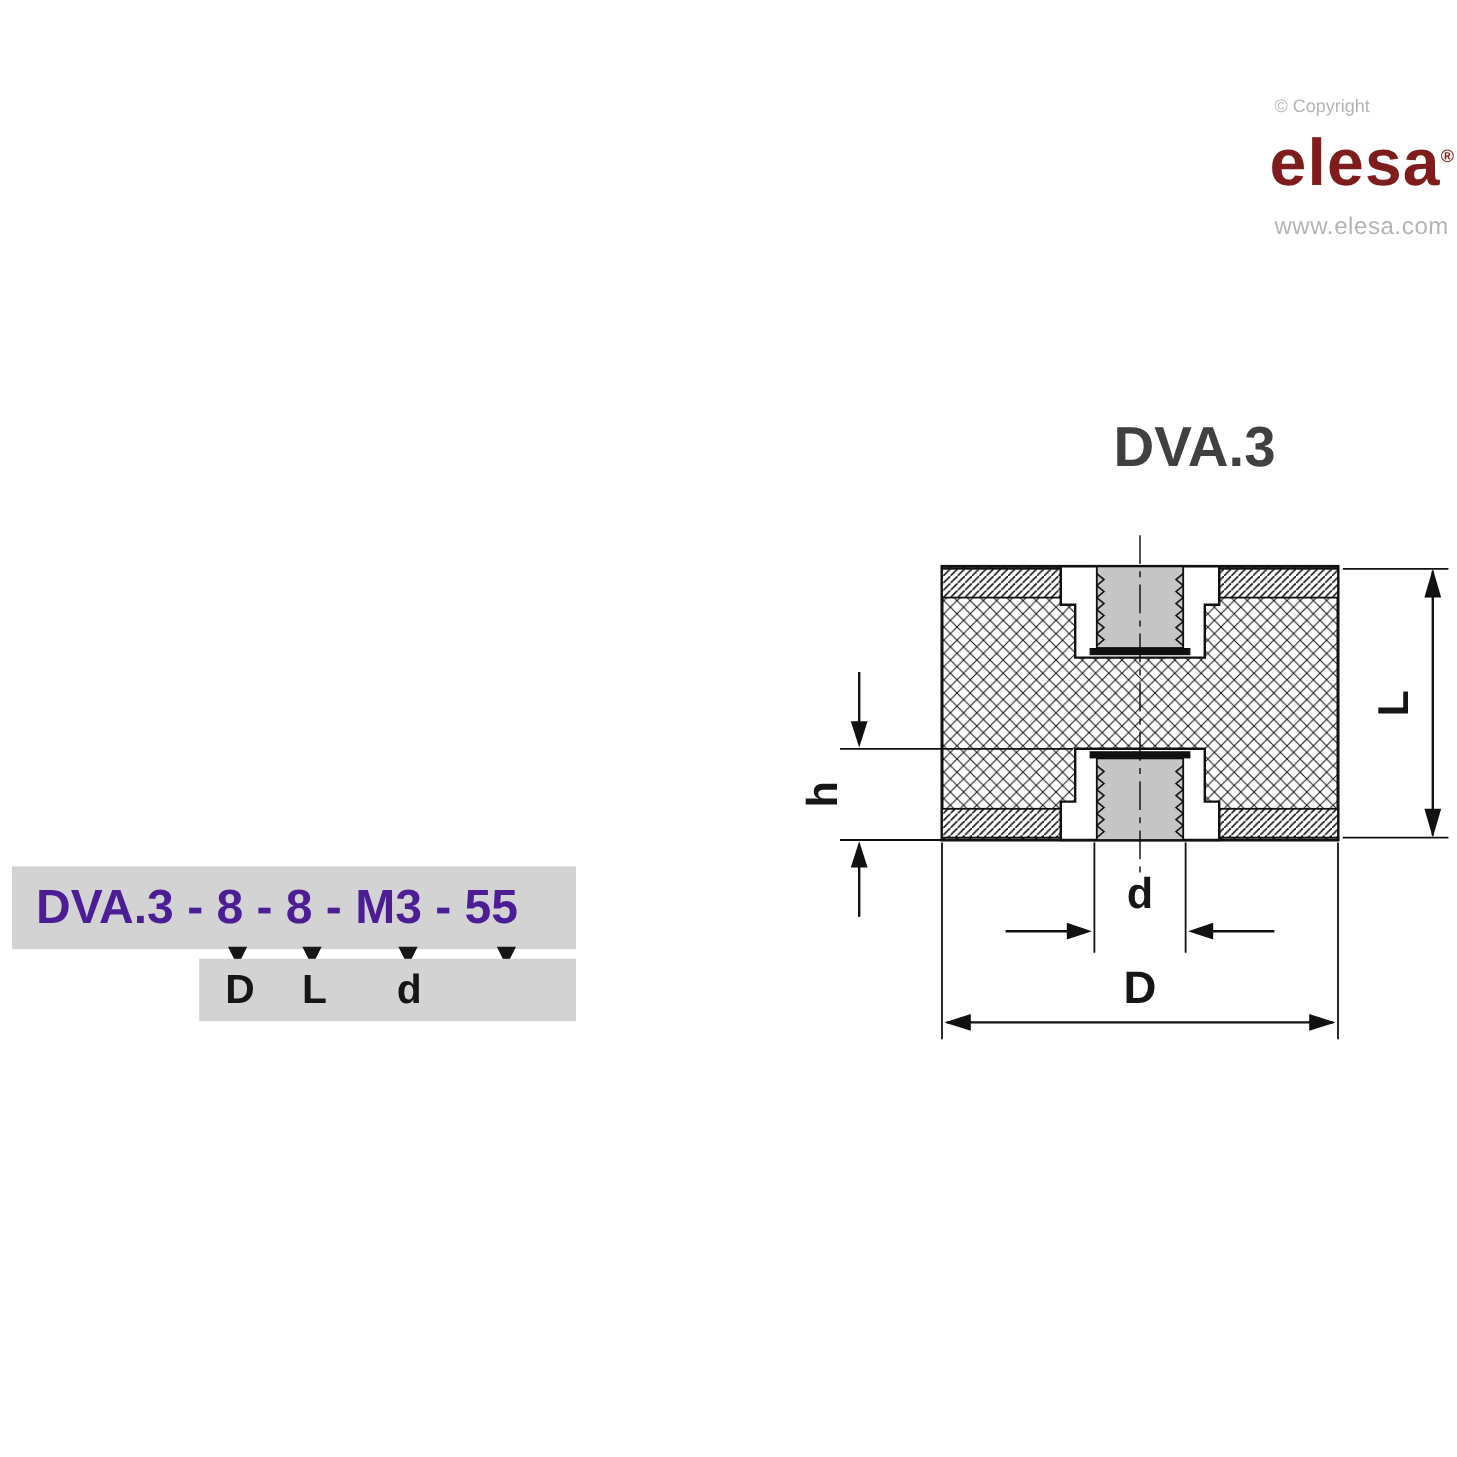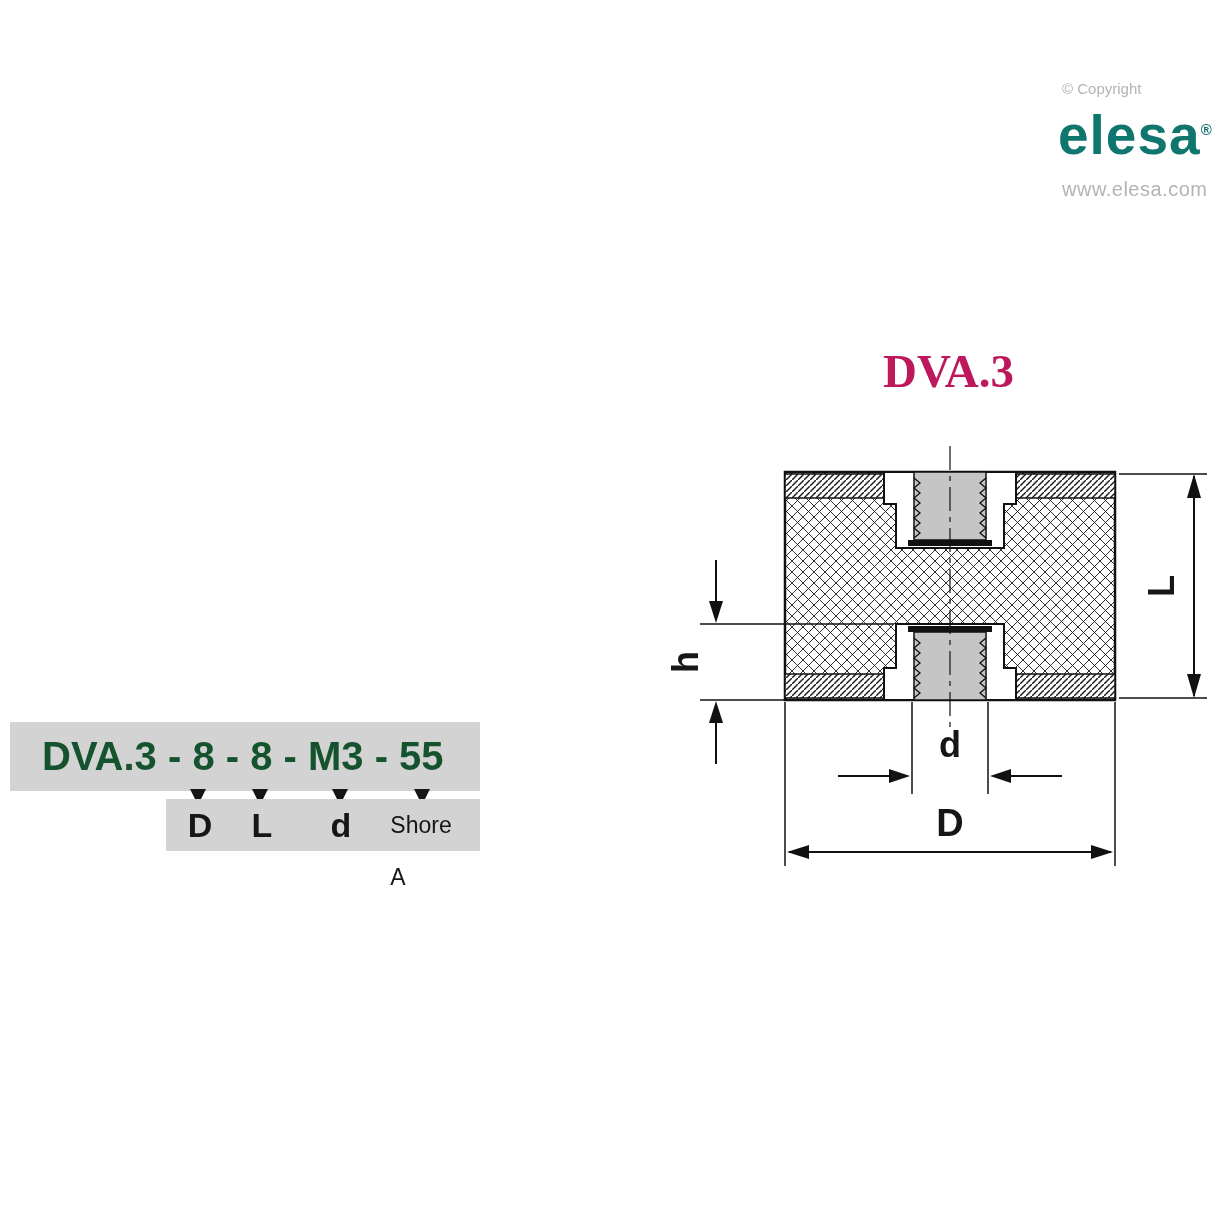--- a/index.html
+++ b/index.html
@@ -5,34 +5,34 @@
   * { margin:0; padding:0; box-sizing:border-box; }
   html,body { background:#ffffff; }
   body {
     width:1214px; height:1214px; position:relative; overflow:hidden;
     font-family:"Liberation Sans", sans-serif; color:#1a1a1a;
   }
   .abs { position:absolute; }
 
   
   .copyright { left:1062px; top:80px; font-size:15px; color:#b4b4b4; }
-  .logo { left:1058px; top:102px; font-size:55px; font-weight:bold; color:#0f766e; letter-spacing:1px; line-height:1.2; }
+  .logo { left:1058px; top:102px; font-size:55px; font-weight:bold; color:#7f1d1d; letter-spacing:1px; line-height:1.2; }
   .logo sup { font-size:15px; font-weight:bold; }
   .website { left:1062px; top:178px; font-size:20px; color:#b4b4b4; letter-spacing:0.5px; }
 
   
-  .title { left:883px; top:344px; font-size:47px; font-weight:bold; color:#be185d;font-family:Liberation Serif, serif; }
+  .title { left:928px; top:344px; font-size:47px; font-weight:bold; color:#404040; }
 
   
   .drawing { left:0; top:0; }
 
   
   .code-box {
     left:10px; top:722px; width:470px; height:69px; background:#d3d3d3;
-    line-height:69px; padding-left:32px; font-size:40px; font-weight:bold; color:#14532d;
+    line-height:69px; padding-left:20px; font-size:40px; font-weight:bold; color:#4c1d95;
     white-space:nowrap;
   }
   .label-box {
     left:166px; top:799px; width:314px; height:52px; background:#d3d3d3;
   }
   .label-box .lbl {
     position:absolute; top:0; line-height:52px; transform:translateX(-50%);
     font-weight:bold; font-size:34px; color:#161616;
   }
   .lbl-0 { left:34px; }
@@ -146,14 +146,13 @@
 
 <div class="down-arrow da-0"></div>
 <div class="down-arrow da-1"></div>
 <div class="down-arrow da-2"></div>
 <div class="down-arrow da-3"></div>
 
 <div class="abs label-box">
   <span class="lbl lbl-0">D</span>
   <span class="lbl lbl-1">L</span>
   <span class="lbl lbl-2">d</span>
-  <span class="lbl lbl-3">Shore A</span>
 </div>
 
 </body></html>

